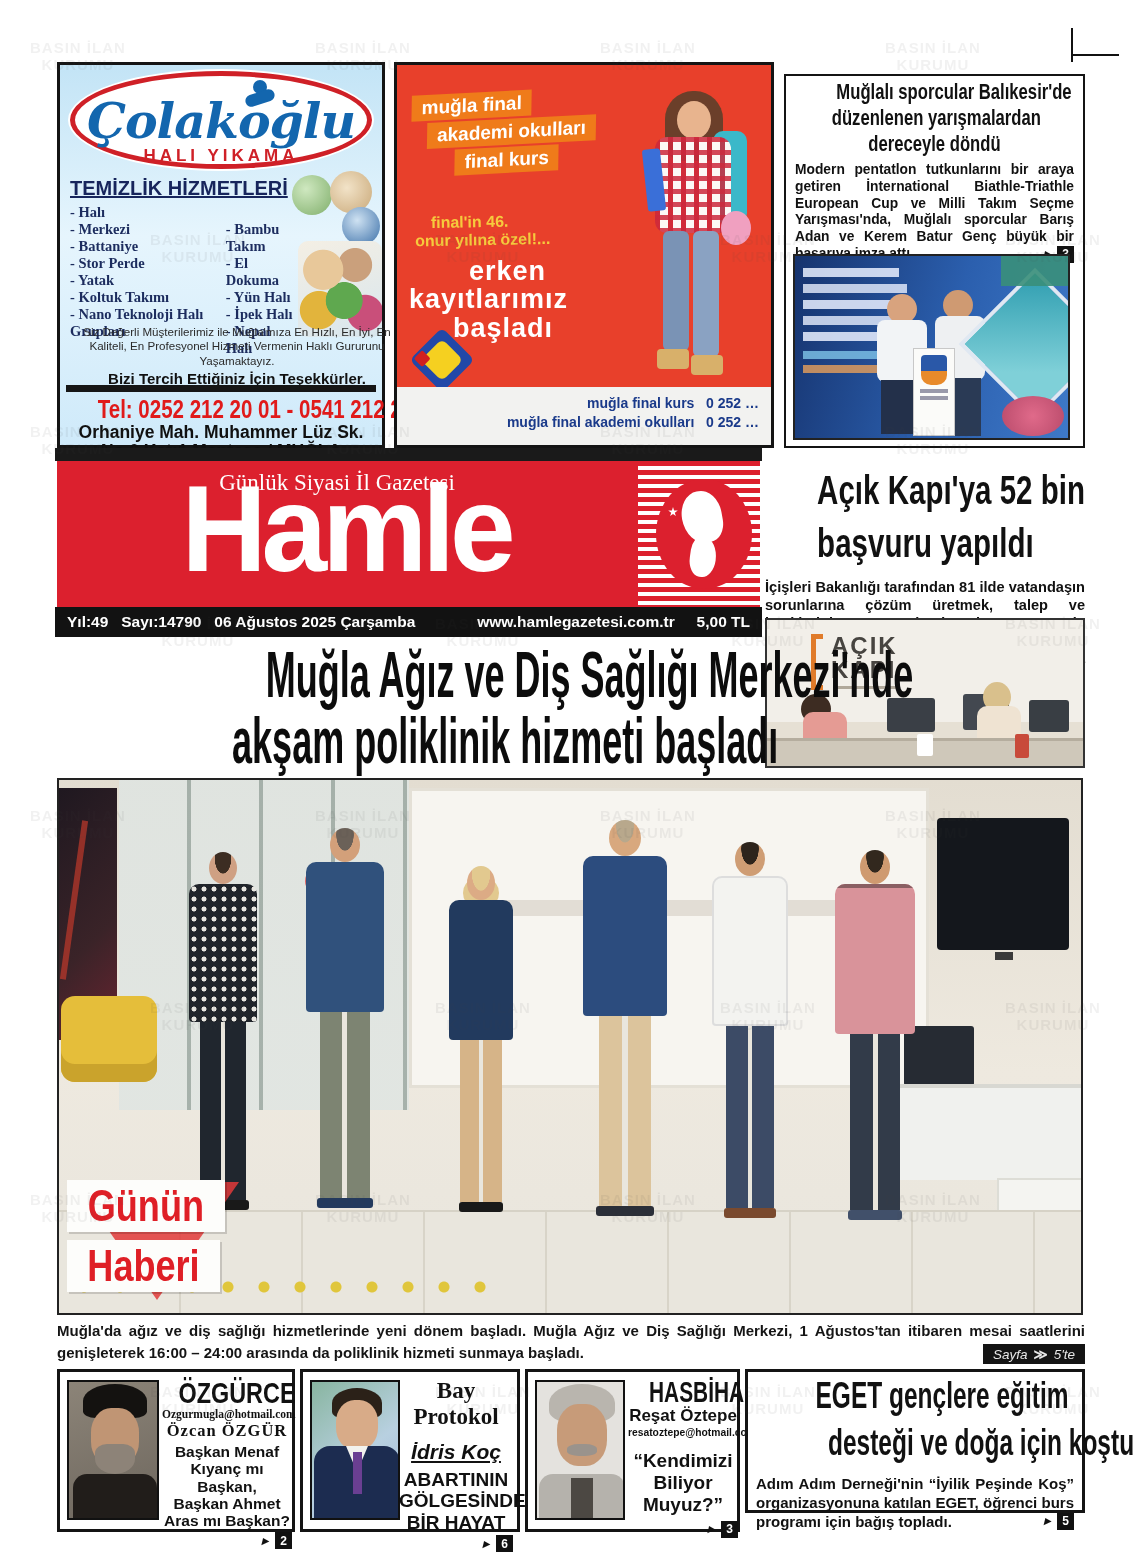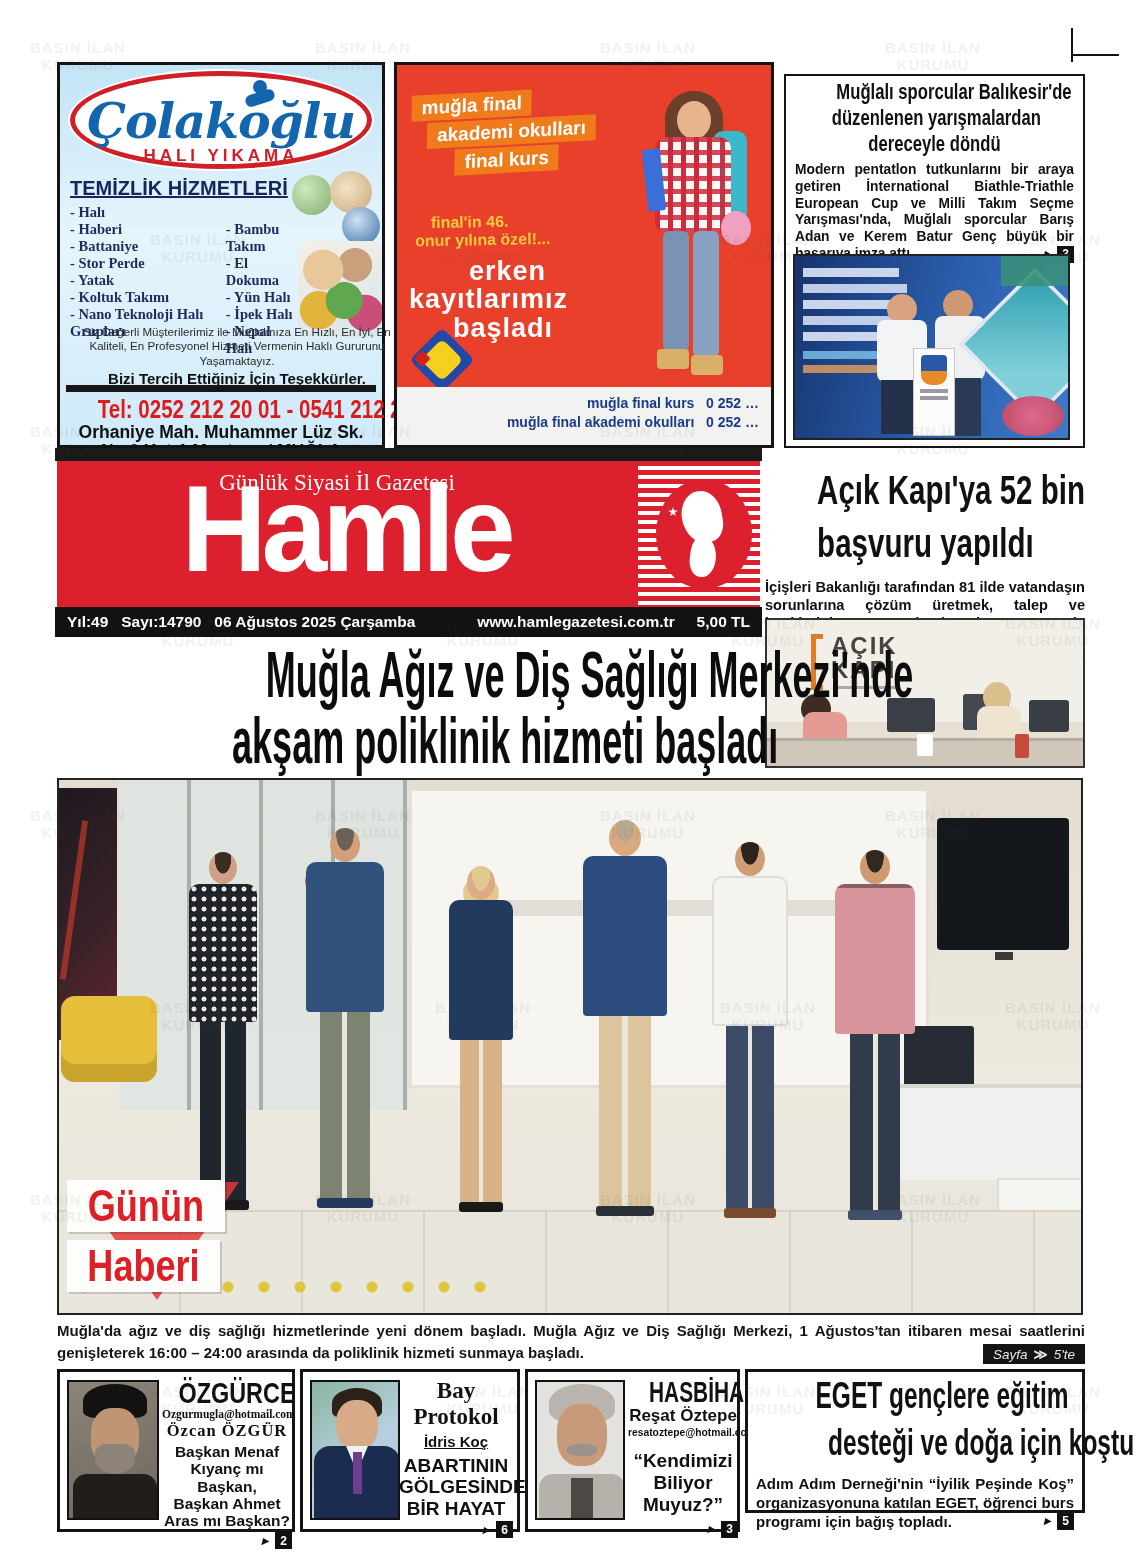--- a/index.html
+++ b/index.html
@@ -46,21 +46,21 @@
     <div class="ctr" style="margin-top:-4px;">
       <span style="font-weight:bold;font-size:17px;color:#cf2027;letter-spacing:4px;">HALI YIKAMA</span>
     </div>
   </div>
 
   <div class="abs" style="left:10px;top:112px;width:230px;">
     <div style="font-weight:bold;font-size:20px;color:#17255c;text-decoration:underline;letter-spacing:0px;">TEMİZLİK HİZMETLERİ</div>
     <div style="display:flex;gap:8px;margin-top:4px;">
       <ul class="svc" id="svc-left">
           <li>- Halı</li>
-          <li>- Haberi</li>
+          <li>- Merkezi</li>
           <li>- Battaniye</li>
           <li>- Stor Perde</li>
           <li>- Yatak</li>
           <li>- Koltuk Takımı</li>
           <li>- Nano Teknoloji Halı Grupları</li>
         </ul>
       <ul class="svc" id="svc-right" style="margin-top:17px;">
           <li>- Bambu Takım</li>
           <li>- El Dokuma</li>
           <li>- Yün Halı</li>
@@ -351,21 +351,21 @@
 <div class="box" style="left:300px;top:1369px;width:220px;height:163px;border-width:3px;">
   <div class="headshot" style="left:7px;top:8px;width:90px;height:140px;background:linear-gradient(140deg,#88b5a0,#b8d0e0 55%,#9fb8d8);">
     <div class="hs" style="left:20px;top:6px;width:50px;height:30px;background:#2b2118;border-radius:50% 50% 20% 20%;"></div>
     <div class="hs" style="left:24px;top:18px;width:42px;height:50px;background:#d8ab88;border-radius:44%;"></div>
     <div class="hs" style="left:2px;top:64px;width:86px;height:76px;background:#1c2c50;border-radius:16px 16px 0 0;"></div>
     <div class="hs" style="left:34px;top:64px;width:22px;height:26px;background:#f2f2ee;clip-path:polygon(0 0,100% 0,50% 100%);"></div>
     <div class="hs" style="left:41px;top:70px;width:9px;height:42px;background:#6a3f92;"></div>
   </div>
   <div class="abs ctr" style="left:96px;top:6px;width:114px;">
     <div style="font-family:'Liberation Serif',serif;font-weight:900;font-size:23px;">Bay Protokol</div>
-    <div style="font-weight:bold;font-size:15px;text-decoration:underline;margin-top:3px;">İdris Koç</div>
+    <div style="font-style:italic;font-weight:bold;font-size:21px;text-decoration:underline;margin-top:10px;">İdris Koç</div>
     <div style="font-weight:900;font-size:19px;line-height:1.12;margin-top:5px;">
       <div>ABARTININ</div>
       <div>GÖLGESİNDE</div>
       <div>BİR HAYAT</div>
     </div>
     <div style="text-align:right;margin-top:1px;">
       <span class="pbadge">
         <span class="arr">►</span>
         <span class="num">6</span>
       </span>

